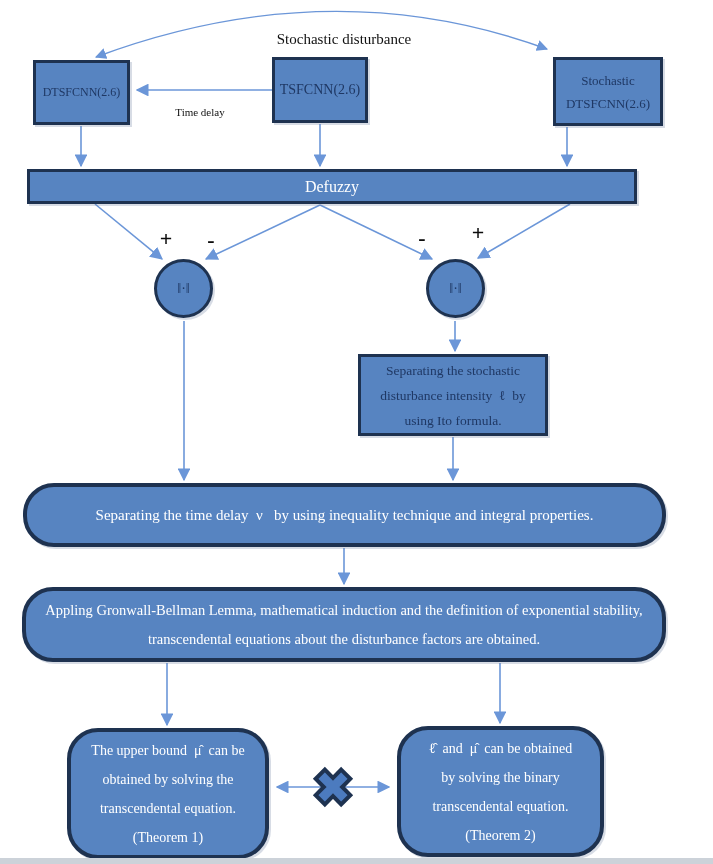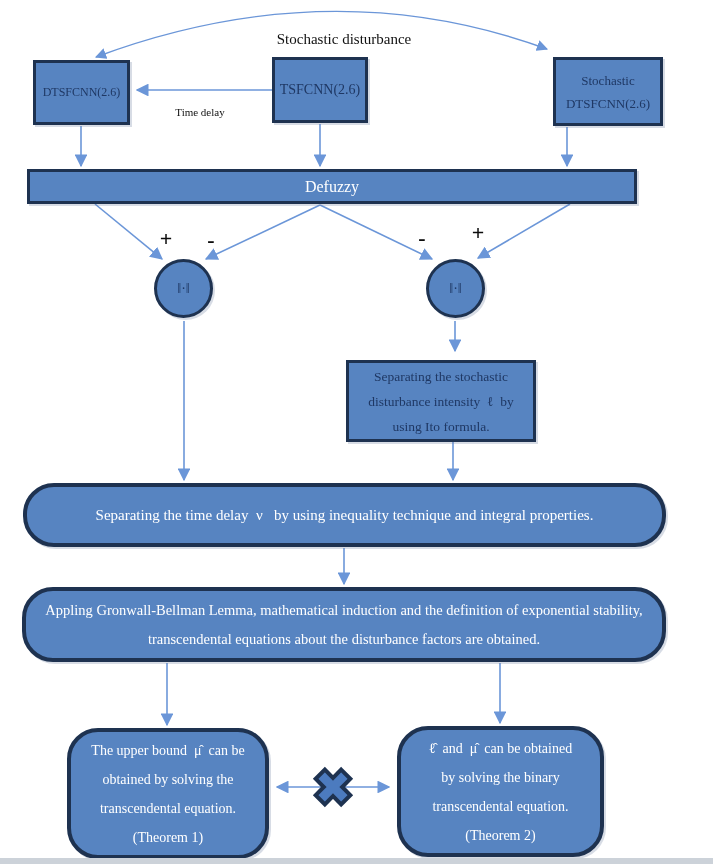--- a/index.html
+++ b/index.html
@@ -32,21 +32,21 @@
   .node.thick{border-width:4px;border-radius:31px;}
   .circle{border-radius:50%;font-size:14px;}
   .lbl{position:absolute;transform:translate(-50%,-50%);white-space:nowrap;color:var(--label-text);}
   .sign{position:absolute;transform:translate(-50%,-50%);font-weight:bold;font-size:22px;color:#0c0c0c;}
   #box-dtsfcnn{left:33px;top:60px;width:97px;height:65px;font-size:12px;}
   #box-tsfcnn{left:272px;top:57px;width:96px;height:66px;font-size:14px;}
   #box-stochastic{left:512px;top:57px;width:110px;height:69px;font-size:13px;line-height:23px;margin-left:41px;}
   #bar-defuzzy{left:27px;top:169px;width:610px;height:35px;font-size:16px;}
   #circle-left{left:154px;top:259px;width:59px;height:59px;}
   #circle-right{left:426px;top:259px;width:59px;height:59px;}
-  #box-intensity{left:346px;top:354px;width:190px;height:82px;font-size:13.5px;line-height:25px;margin-top:6px;}
+  #box-intensity{left:358px;top:354px;width:190px;height:82px;font-size:13.5px;line-height:25px;}
   #box-timedelay-sep{left:23px;top:483px;width:643px;height:64px;font-size:15px;}
   #box-gronwall{left:22px;top:587px;width:644px;height:75px;font-size:14.5px;line-height:29px;text-align:right;}
   #box-theorem1{left:67px;top:728px;width:202px;height:131px;font-size:14px;line-height:29px;align-items:center;}
   #box-theorem2{left:397px;top:726px;width:207px;height:131px;font-size:14px;line-height:29px;}
   #arc-label{left:344px;top:39px;font-size:15px;}
   #time-delay-label{left:200px;top:112px;font-size:11px;}
   #sign-plus-left{left:166px;top:239px;}
   #sign-minus-left{left:211px;top:240px;}
   #sign-minus-right{left:422px;top:238px;}
   #sign-plus-right{left:478px;top:233px;}

